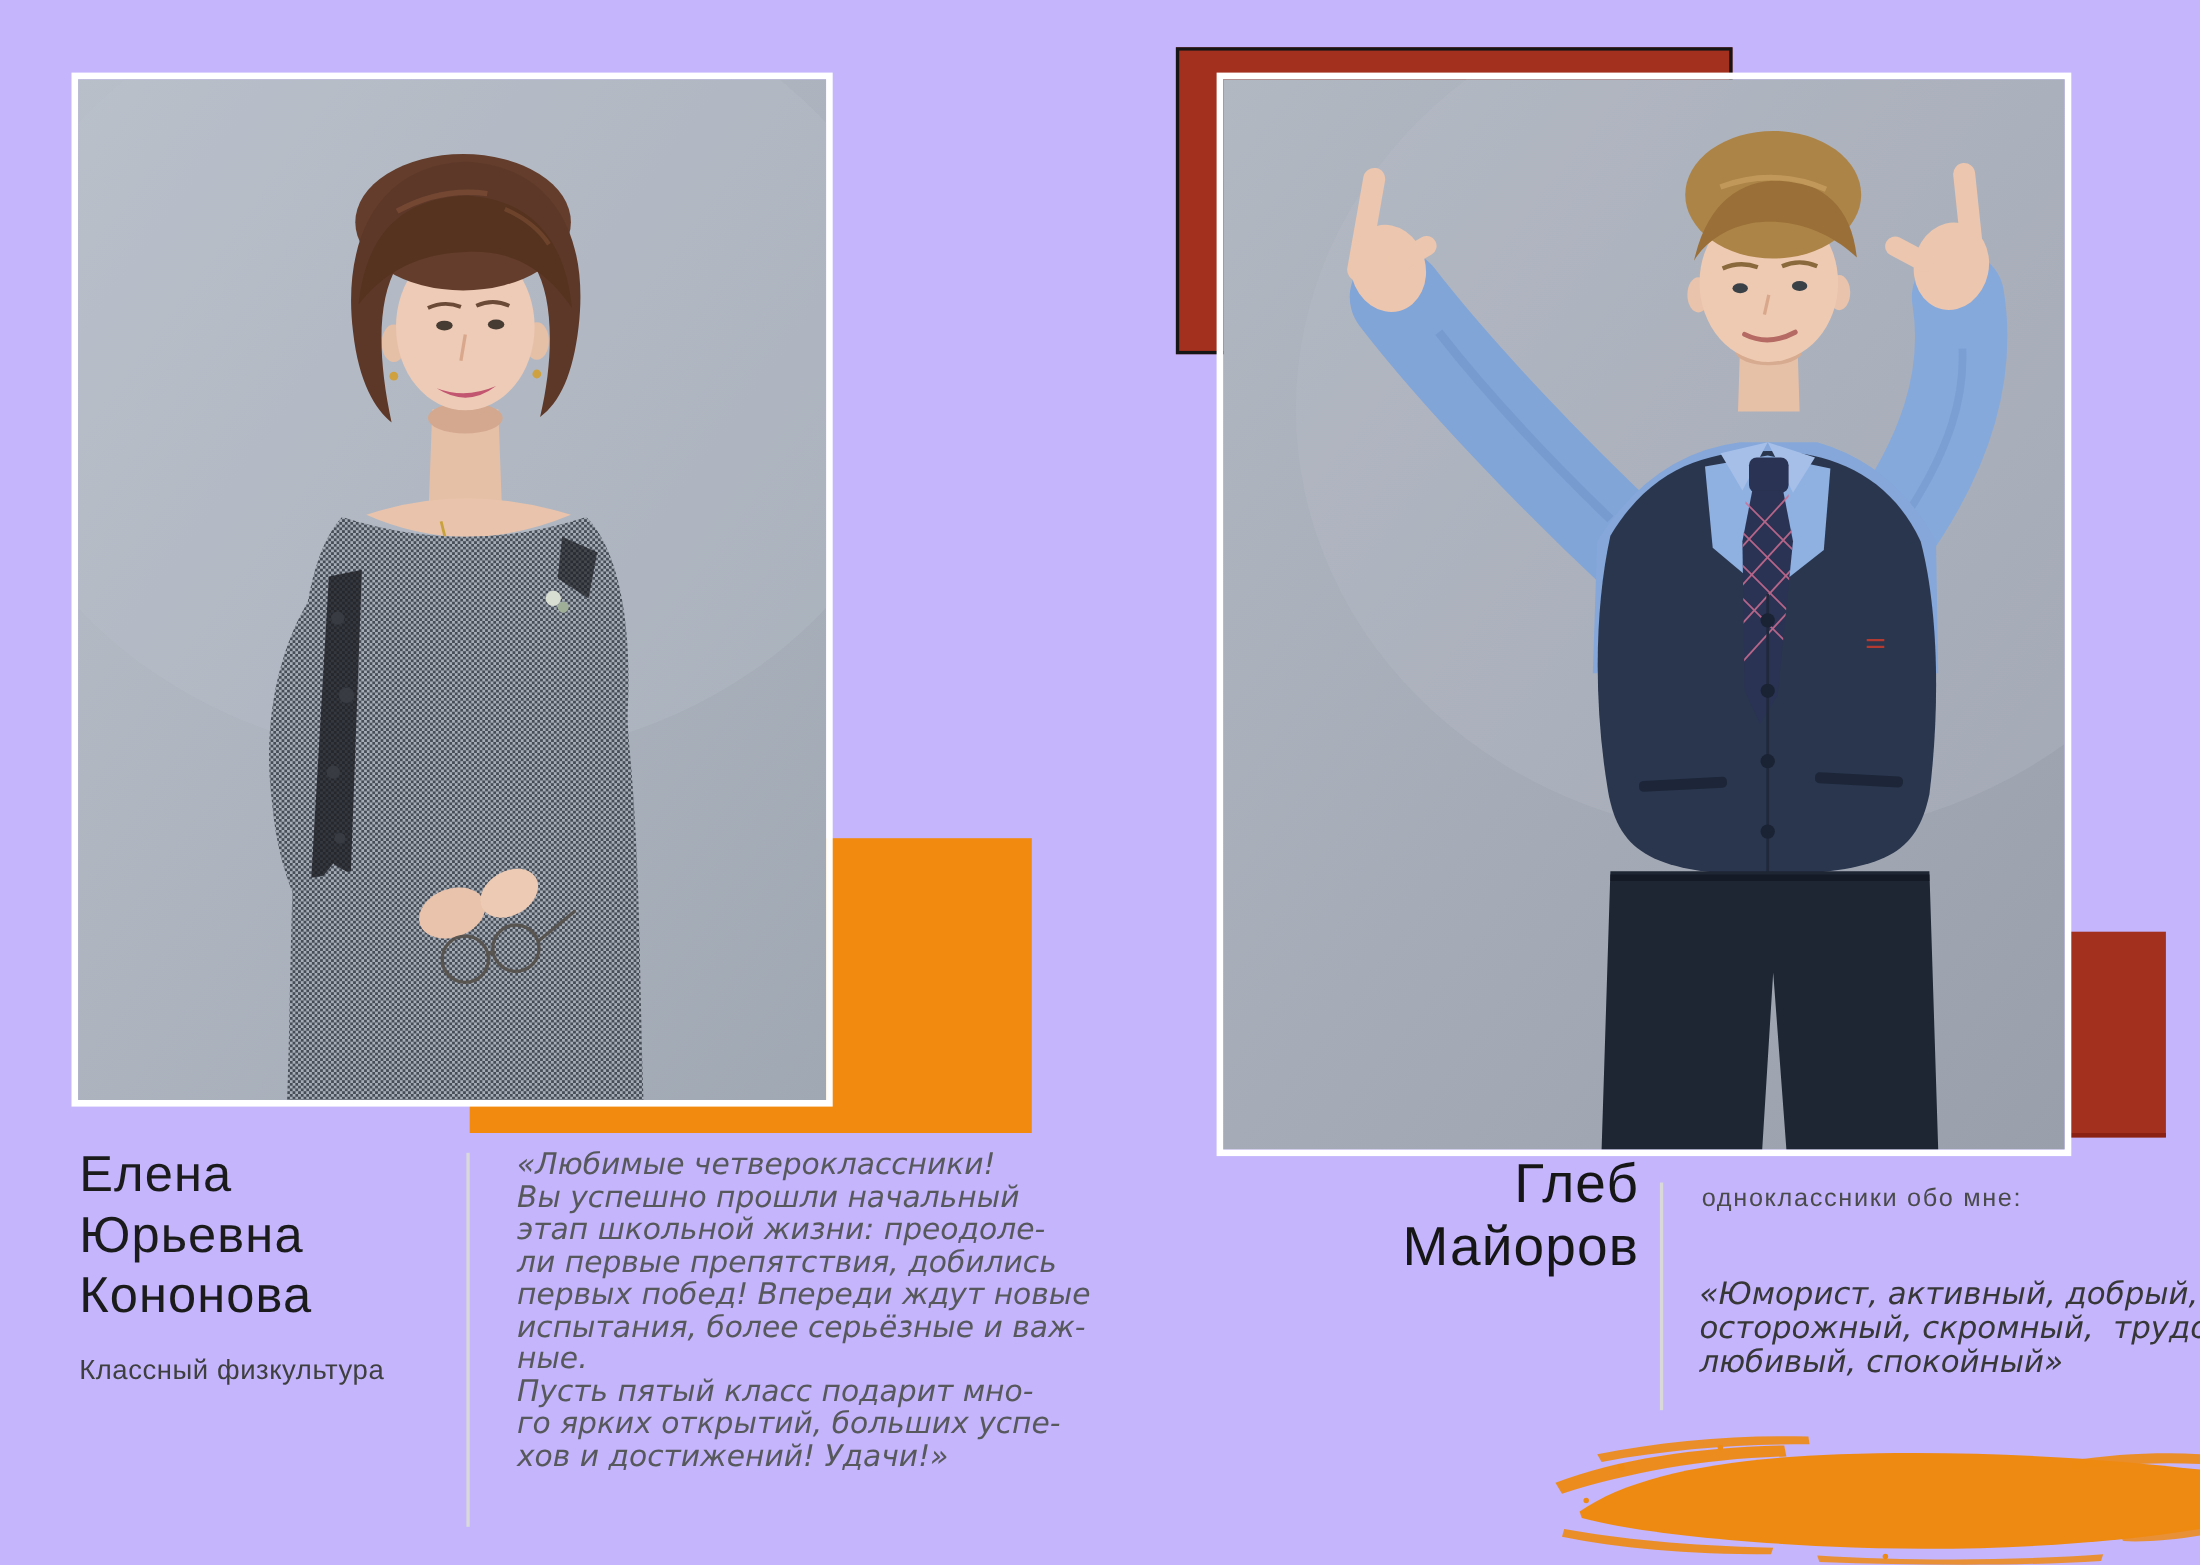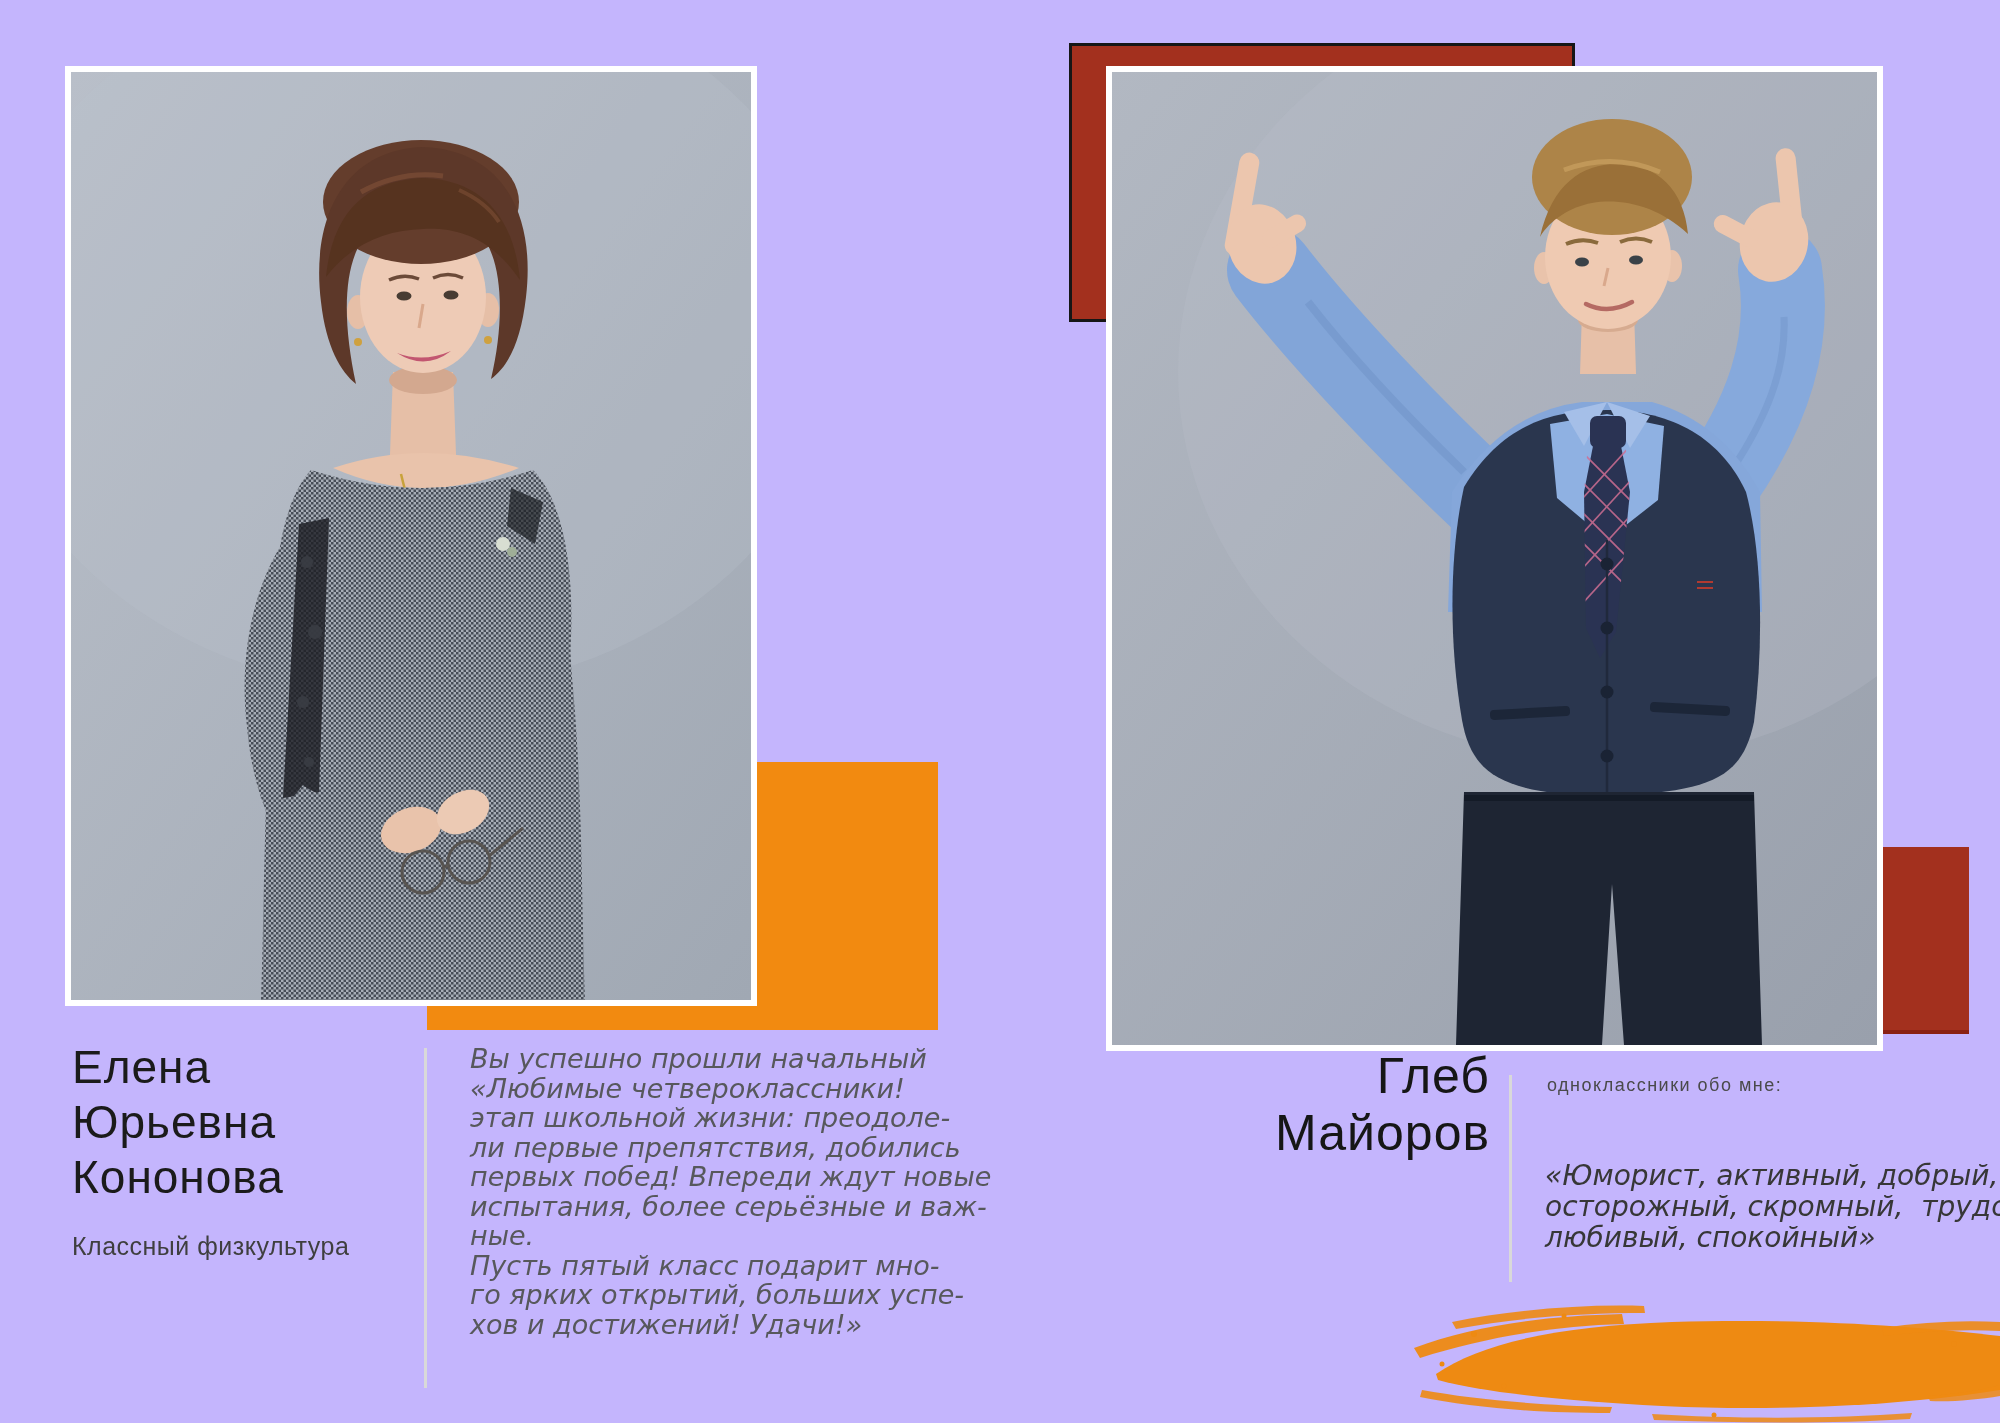--- a/index.html
+++ b/index.html
@@ -26,21 +26,21 @@
   .role-left{left:72px;top:1232px;font-size:25px;letter-spacing:.5px;color:#3f3f3f;z-index:3;}
   .divider{width:3px;background:#d9d9d9;z-index:3;}
   .divider-left{left:424px;top:1048px;height:340px;}
   .quote-left{left:470px;top:1044px;width:500px;font-size:27px;line-height:29.5px;
               color:#57585c;font-family:"DejaVu Sans",sans-serif;font-style:italic;z-index:3;}
 
   
   .name-right{left:1150px;top:1048px;width:340px;text-align:right;font-size:50px;
               line-height:57px;letter-spacing:1px;color:#161616;z-index:3;}
   .divider-right{left:1509px;top:1075px;height:207px;}
-  .about-label{left:1547px;top:1075px;font-size:18px;letter-spacing:1.5px;color:#4a4a4a;z-index:3;}
+  .about-label{left:1547px;top:1075px;font-size:23px;letter-spacing:1.5px;color:#4a4a4a;z-index:3;}
   .quote-right{left:1545px;top:1116px;width:430px;font-size:28px;line-height:31px;
                color:#373737;font-family:"DejaVu Sans",sans-serif;font-style:italic;z-index:3;margin-top:44px;}
 
   
   .brush-wrap{left:1412px;top:1286px;width:588px;height:137px;z-index:4;}
   .brush-wrap svg{display:block;width:588px;height:137px;}
   .brush-caption{position:absolute;right:70px;top:52px;font-size:26px;color:#302517;
                  letter-spacing:.5px;white-space:nowrap;}
   .quote-line{white-space:pre;}
 </style>
@@ -124,22 +124,22 @@
 
   <div class="abs name-left">
     <div>Елена</div>
     <div>Юрьевна</div>
     <div>Кононова</div>
   </div>
   <div class="abs role-left">Классный физкультура</div>
   <div class="abs divider divider-left"></div>
 
   <div class="abs quote-left">
+    <div class="quote-line">«Любимые четвероклассники!</div>
     <div class="quote-line">Вы успешно прошли начальный</div>
-    <div class="quote-line">«Любимые четвероклассники!</div>
     <div class="quote-line">этап школьной жизни: преодоле-</div>
     <div class="quote-line">ли первые препятствия, добились</div>
     <div class="quote-line">первых побед! Впереди ждут новые</div>
     <div class="quote-line">испытания, более серьёзные и важ-</div>
     <div class="quote-line">ные.</div>
     <div class="quote-line">Пусть пятый класс подарит мно-</div>
     <div class="quote-line">го ярких открытий, больших успе-</div>
     <div class="quote-line">хов и достижений! Удачи!»</div>
   </div>
 

